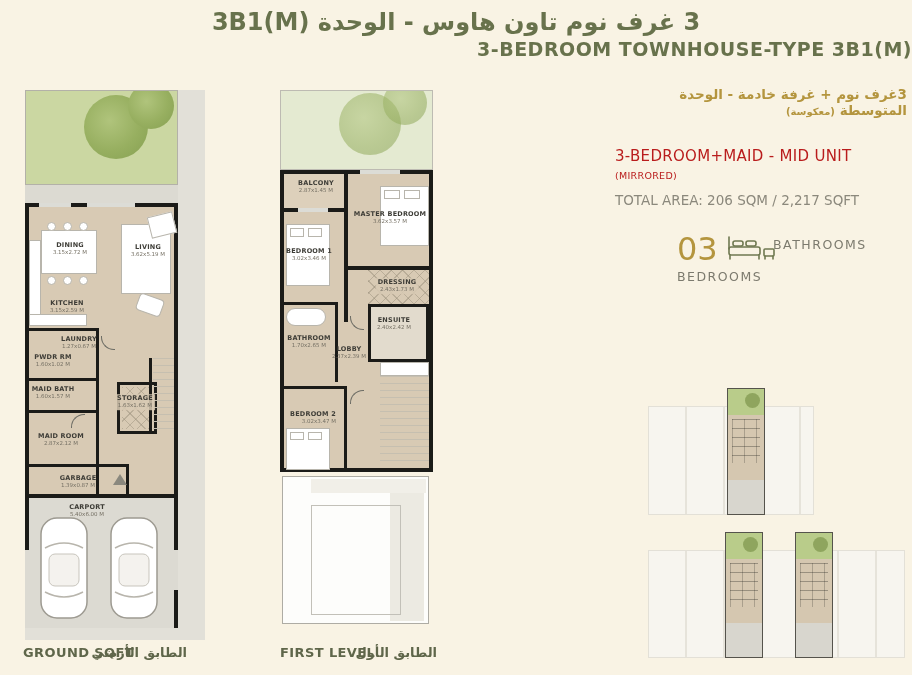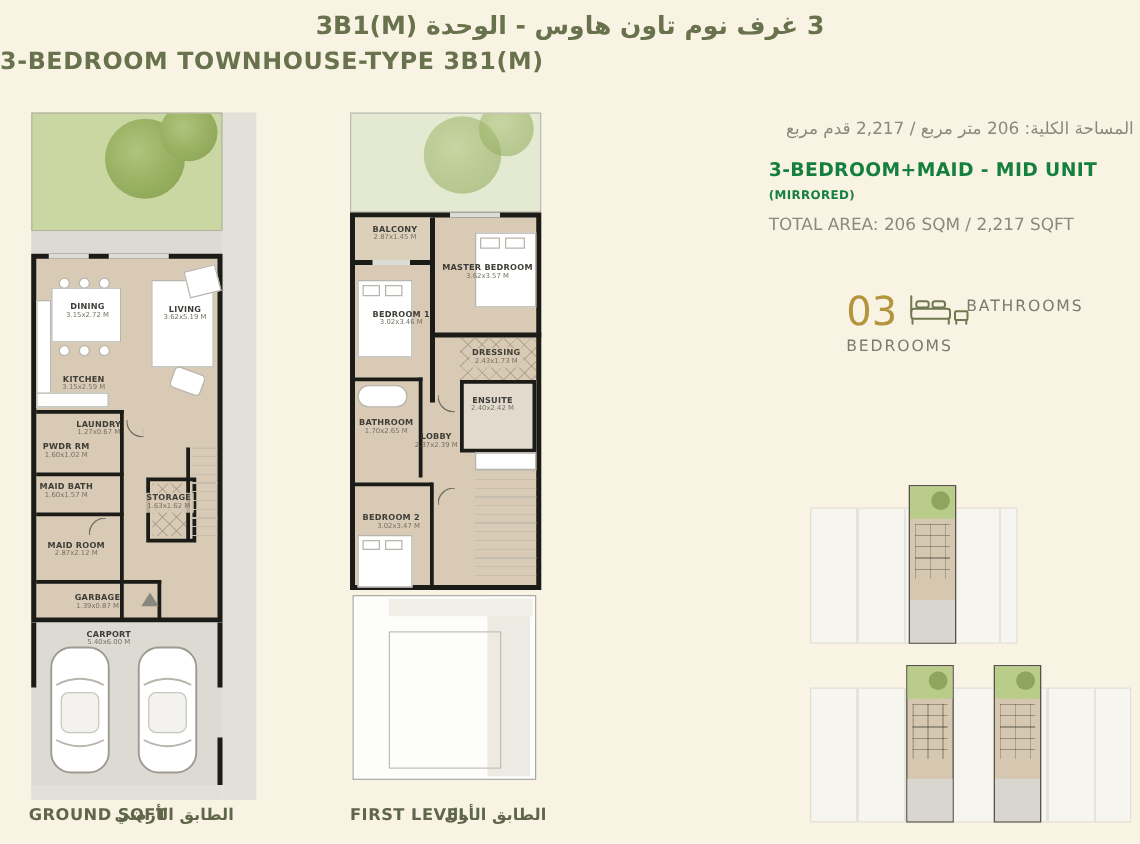--- a/index.html
+++ b/index.html
@@ -1,21 +1,21 @@
 <!DOCTYPE html>
 <html><head>
 <meta charset="utf-8">
 <style>
   html,body{margin:0;padding:0;}
   .page{position:relative;width:912px;height:675px;background:#f9f3e4;overflow:hidden;
         font-family:"DejaVu Sans","Liberation Sans",sans-serif;}
   
   .title-ar{position:absolute;top:8px;left:0;width:912px;text-align:center;
-            font-size:20px;font-weight:700;color:#68724c;}
-  .title-en{position:absolute;top:38px;left:0;width:912px;text-align:left;
+            font-size:24px;font-weight:700;color:#68724c;}
+  .title-en{position:absolute;top:38px;left:0;width:912px;text-align:right;
             font-size:19px;font-weight:700;letter-spacing:.5px;color:#68724c;}
   
   .plan{position:absolute;}
   .zone{position:absolute;}
   .wall{position:absolute;background:#1b1b18;}
   .win{position:absolute;background:#dcdcd6;}
   .interior{position:absolute;background:#d8cab4;border:4px solid #1b1b18;box-sizing:border-box;}
   .tree{position:absolute;border-radius:50%;
         background:radial-gradient(circle at 40% 40%, #b0c47c 0%, #97af60 55%, #86a052 100%);}
   .tree.faded{opacity:.55;}
@@ -28,21 +28,21 @@
   .hatch{position:absolute;background:
      repeating-linear-gradient(45deg,rgba(150,140,120,.45) 0 1px,rgba(0,0,0,0) 1px 8px),
      repeating-linear-gradient(135deg,rgba(150,140,120,.45) 0 1px,rgba(0,0,0,0) 1px 8px);}
   .arc{position:absolute;width:13px;height:13px;border-left:1px solid #6c6c64;border-bottom:1px solid #6c6c64;
        border-radius:0 0 0 13px;}
   
   .info{position:absolute;left:615px;top:86px;width:292px;}
   .info .ar1{direction:rtl;text-align:right;font-size:13.5px;font-weight:700;color:#b4953e;}
   .info .ar1 .note{font-size:10px;font-weight:700;}
   .info .ar2{direction:rtl;text-align:right;font-size:13.5px;color:#8b887c;margin-top:9px;}
-  .info .en1{font-size:15px;font-weight:700;color:#15803d;letter-spacing:.3px;margin-top:16px;}
+  .info .en1{font-size:15px;font-weight:400;color:#b91c1c;letter-spacing:.3px;margin-top:29px;}
   .info .en1 .note{font-size:9.5px;}
   .info .en2{font-size:13.5px;color:#8b887c;margin-top:9px;}
   
   .stat{position:absolute;top:233px;}
   .stat .row{display:flex;align-items:center;gap:8px;}
   .stat .num{font-size:32px;color:#b4953e;line-height:1;}
   .stat .lab{margin-top:4px;font-size:12.5px;color:#7c7a6e;letter-spacing:1.5px;}
   
   .keyrow{position:absolute;background:
       repeating-linear-gradient(90deg,#f7f5ef 0 36px,#e6e3da 36px 38px);
@@ -213,21 +213,21 @@
     </div>
 
     <div class="rlabel" style="left:36px;top:97px;">
       <div class="rname">BALCONY</div>
         <div class="rdim">2.87x1.45 M</div>
       </div>
     <div class="rlabel" style="left:110px;top:128px;">
       <div class="rname">MASTER BEDROOM</div>
         <div class="rdim">3.62x3.57 M</div>
       </div>
-    <div class="rlabel" style="left:41px;top:165px;">
+    <div class="rlabel" style="left:29px;top:165px;">
       <div class="rname">BEDROOM 1</div>
         <div class="rdim">3.02x3.46 M</div>
       </div>
     <div class="rlabel" style="left:117px;top:196px;background:rgba(216,202,180,.85);padding:0 2px;">
       <div class="rname">DRESSING</div>
         <div class="rdim">2.43x1.73 M</div>
       </div>
     <div class="rlabel" style="left:114px;top:234px;">
       <div class="rname">ENSUITE</div>
         <div class="rdim">2.40x2.42 M</div>
@@ -240,21 +240,21 @@
       <div class="rname">LOBBY</div>
         <div class="rdim">2.37x2.39 M</div>
       </div>
     <div class="rlabel" style="left:33px;top:328px;text-align:right;">
       <div class="rname">BEDROOM 2</div>
         <div class="rdim">3.02x3.47 M</div>
       </div>
   </div>
 
   <div class="info">
-    <div class="ar2">المساحة الكلية: 206 متر مربع / 2,217 قدم مربع</div>
+    <div class="ar1"><span>3غرف نوم + غرفة خادمة - الوحدة المتوسطة</span> <span class="note">(معكوسة)</span></div>
     <div class="en1"><span>3-BEDROOM+MAID - MID UNIT</span> <span class="note">(MIRRORED)</span></div>
     <div class="en2">TOTAL AREA: 206 SQM / 2,217 SQFT</div>
   </div>
 
   <div class="stat" style="left:645px;margin-left:32px;">
     <div class="row">
       <div class="num">03</div>
       <svg width="50" height="30" viewBox="0 0 50 30">
         <g fill="none" stroke="#6f7850" stroke-width="1.6" stroke-linecap="round">
           <path d="M3,3 v12"></path>

